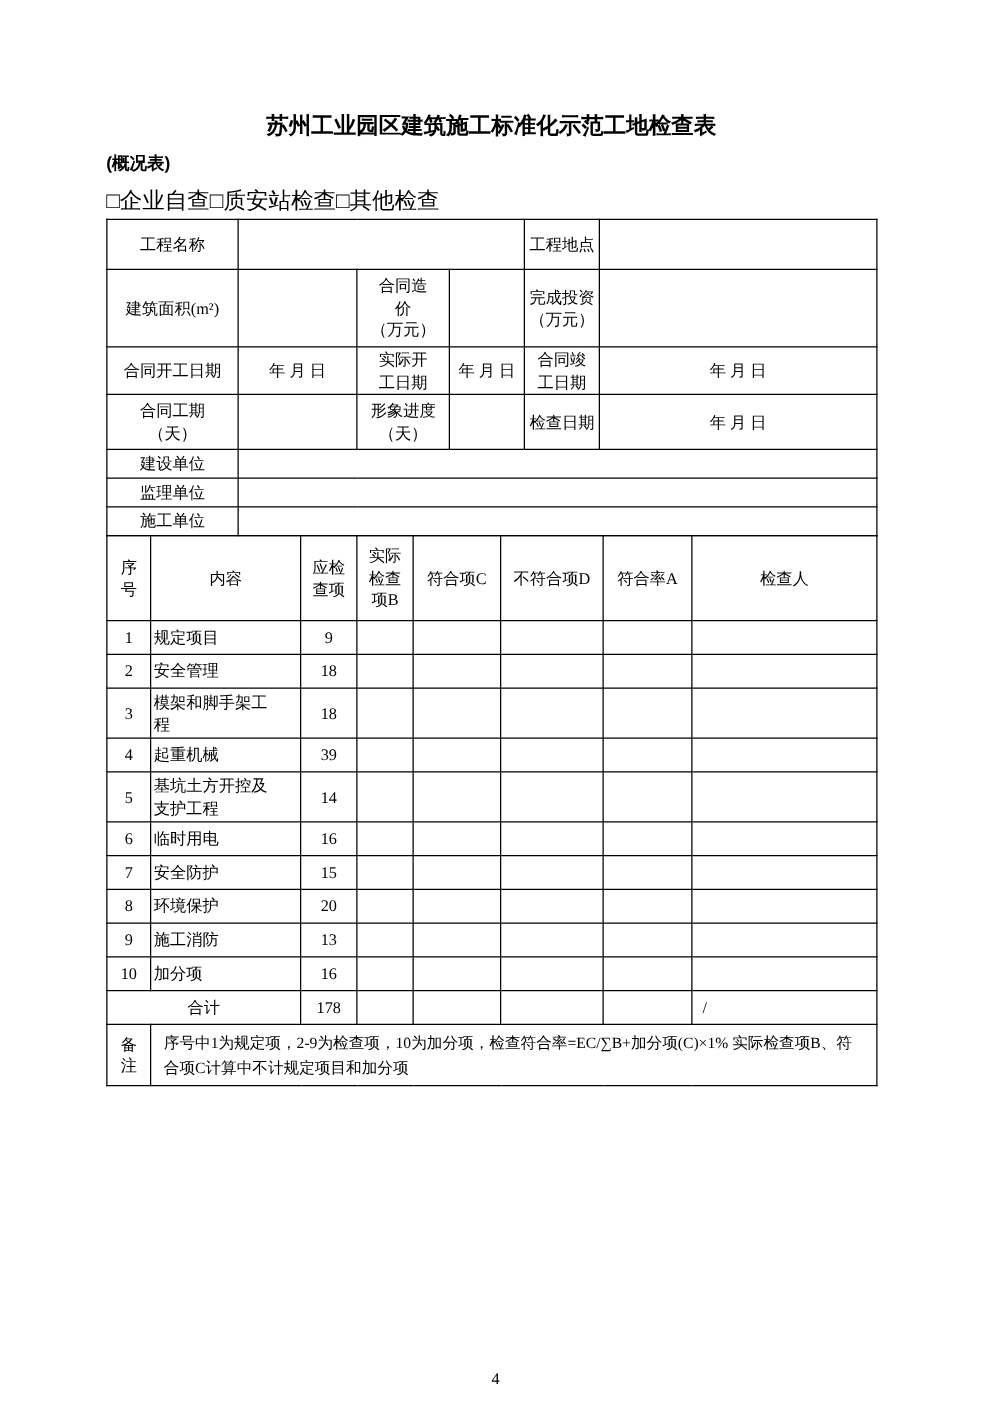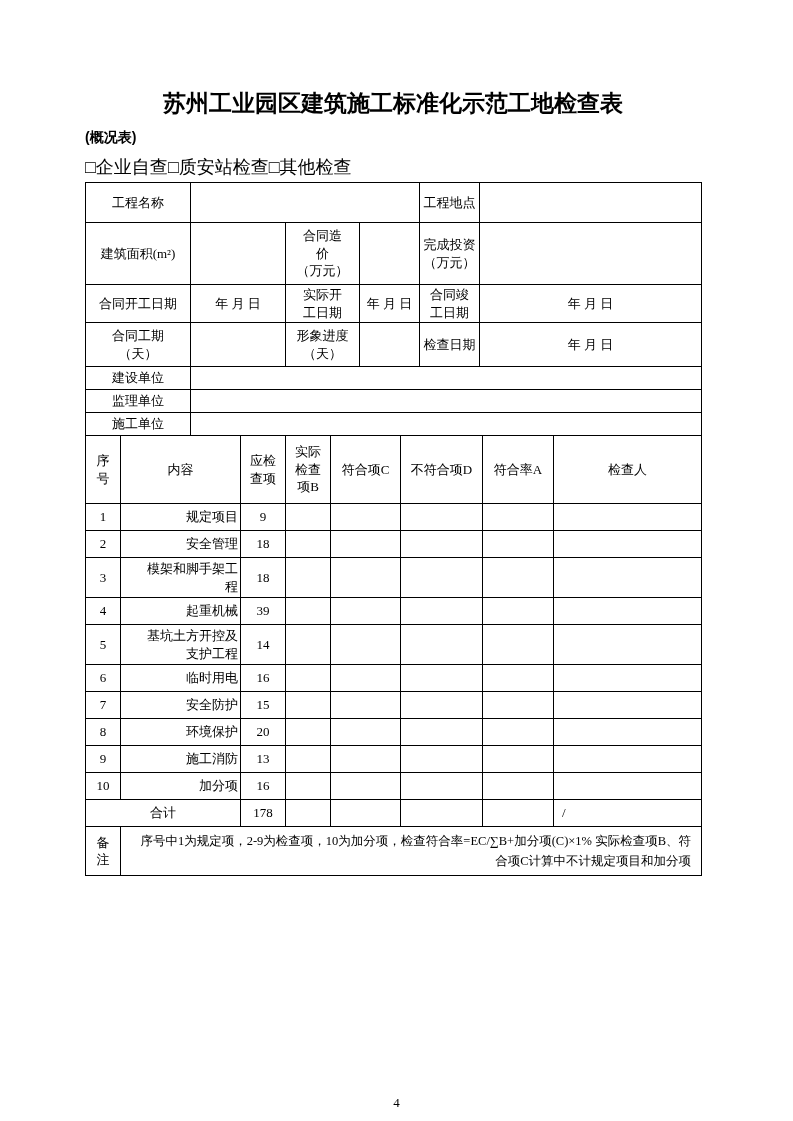--- a/index.html
+++ b/index.html
@@ -6,38 +6,38 @@
   body{
     width:793px;height:1121px;
     font-family:"Liberation Serif","DejaVu Serif",serif;
     color:#000;
   }
   .page{position:relative;width:793px;height:1121px;overflow:hidden;}
   .content{position:absolute;left:85px;top:88px;width:616px;}
   .attachment{font-size:15px;letter-spacing:2px;margin-left:28px;margin-bottom:14px;}
   .title{
     font-family:"Liberation Sans","DejaVu Sans",sans-serif;
-    font-weight:bold;font-size:23px;text-align:center;margin:0 0 10px 0;
+    font-weight:bold;font-size:18px;text-align:center;margin:0 0 10px 0;
   }
   .subtitle{
     font-family:"Liberation Sans","DejaVu Sans",sans-serif;
     font-weight:bold;font-size:14px;text-align:left;margin-bottom:8px;
   }
   .check-line{font-size:18px;margin-bottom:3px;}
   table{border-collapse:collapse;table-layout:fixed;width:616px;}
   td,th{
     border:1px solid #000;
     font-size:13px;font-weight:normal;
     text-align:center;vertical-align:middle;
     padding:1px 2px;overflow:hidden;
   }
   .t-lower{margin-top:-1px;}
   .pre{white-space:pre-line;line-height:1.35;}
-  .left{text-align:right;}
-  .note-cell{text-align:right;padding:4px 10px;line-height:1.6;font-size:12.5px;}
+  .left{text-align:left;}
+  .note-cell{text-align:left;padding:4px 10px;line-height:1.6;font-size:12.5px;}
   .slash-cell{text-align:left;padding-left:8px;}
   .page-number{
     position:absolute;left:0;bottom:10px;width:793px;
     text-align:center;font-size:13px;
   }
 </style>
 </head>
 <body>
 
 <div class="page">

